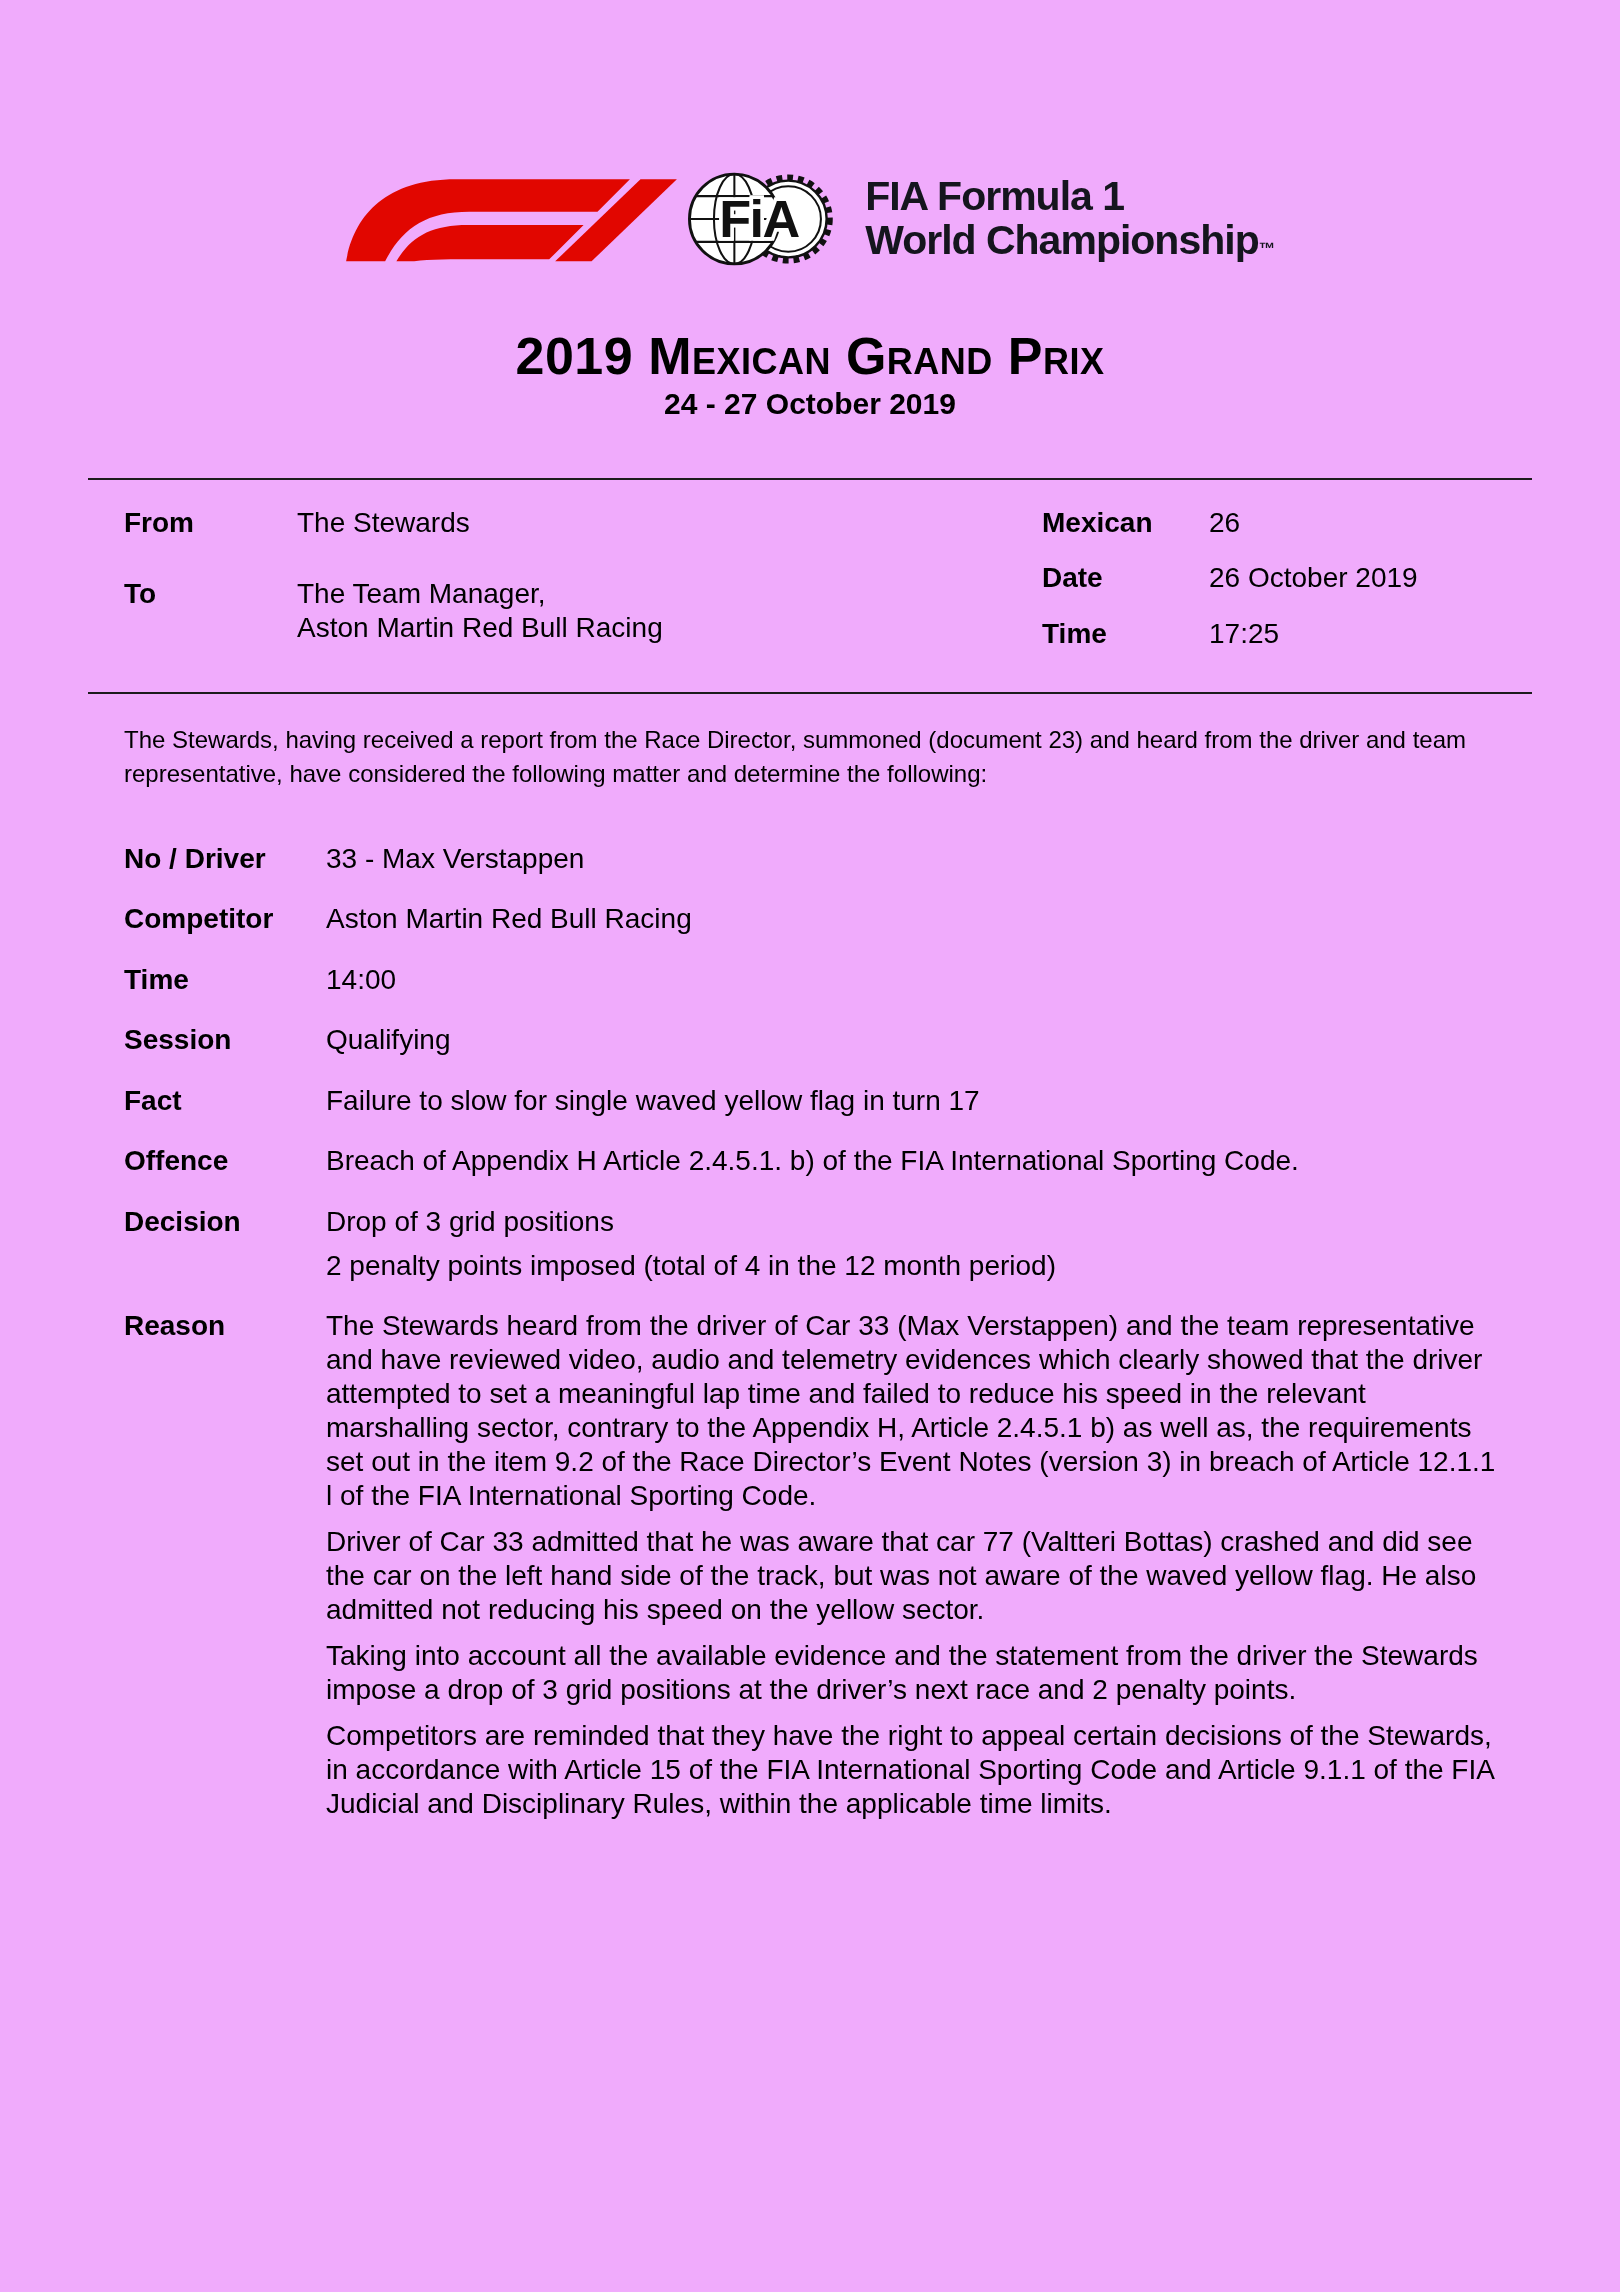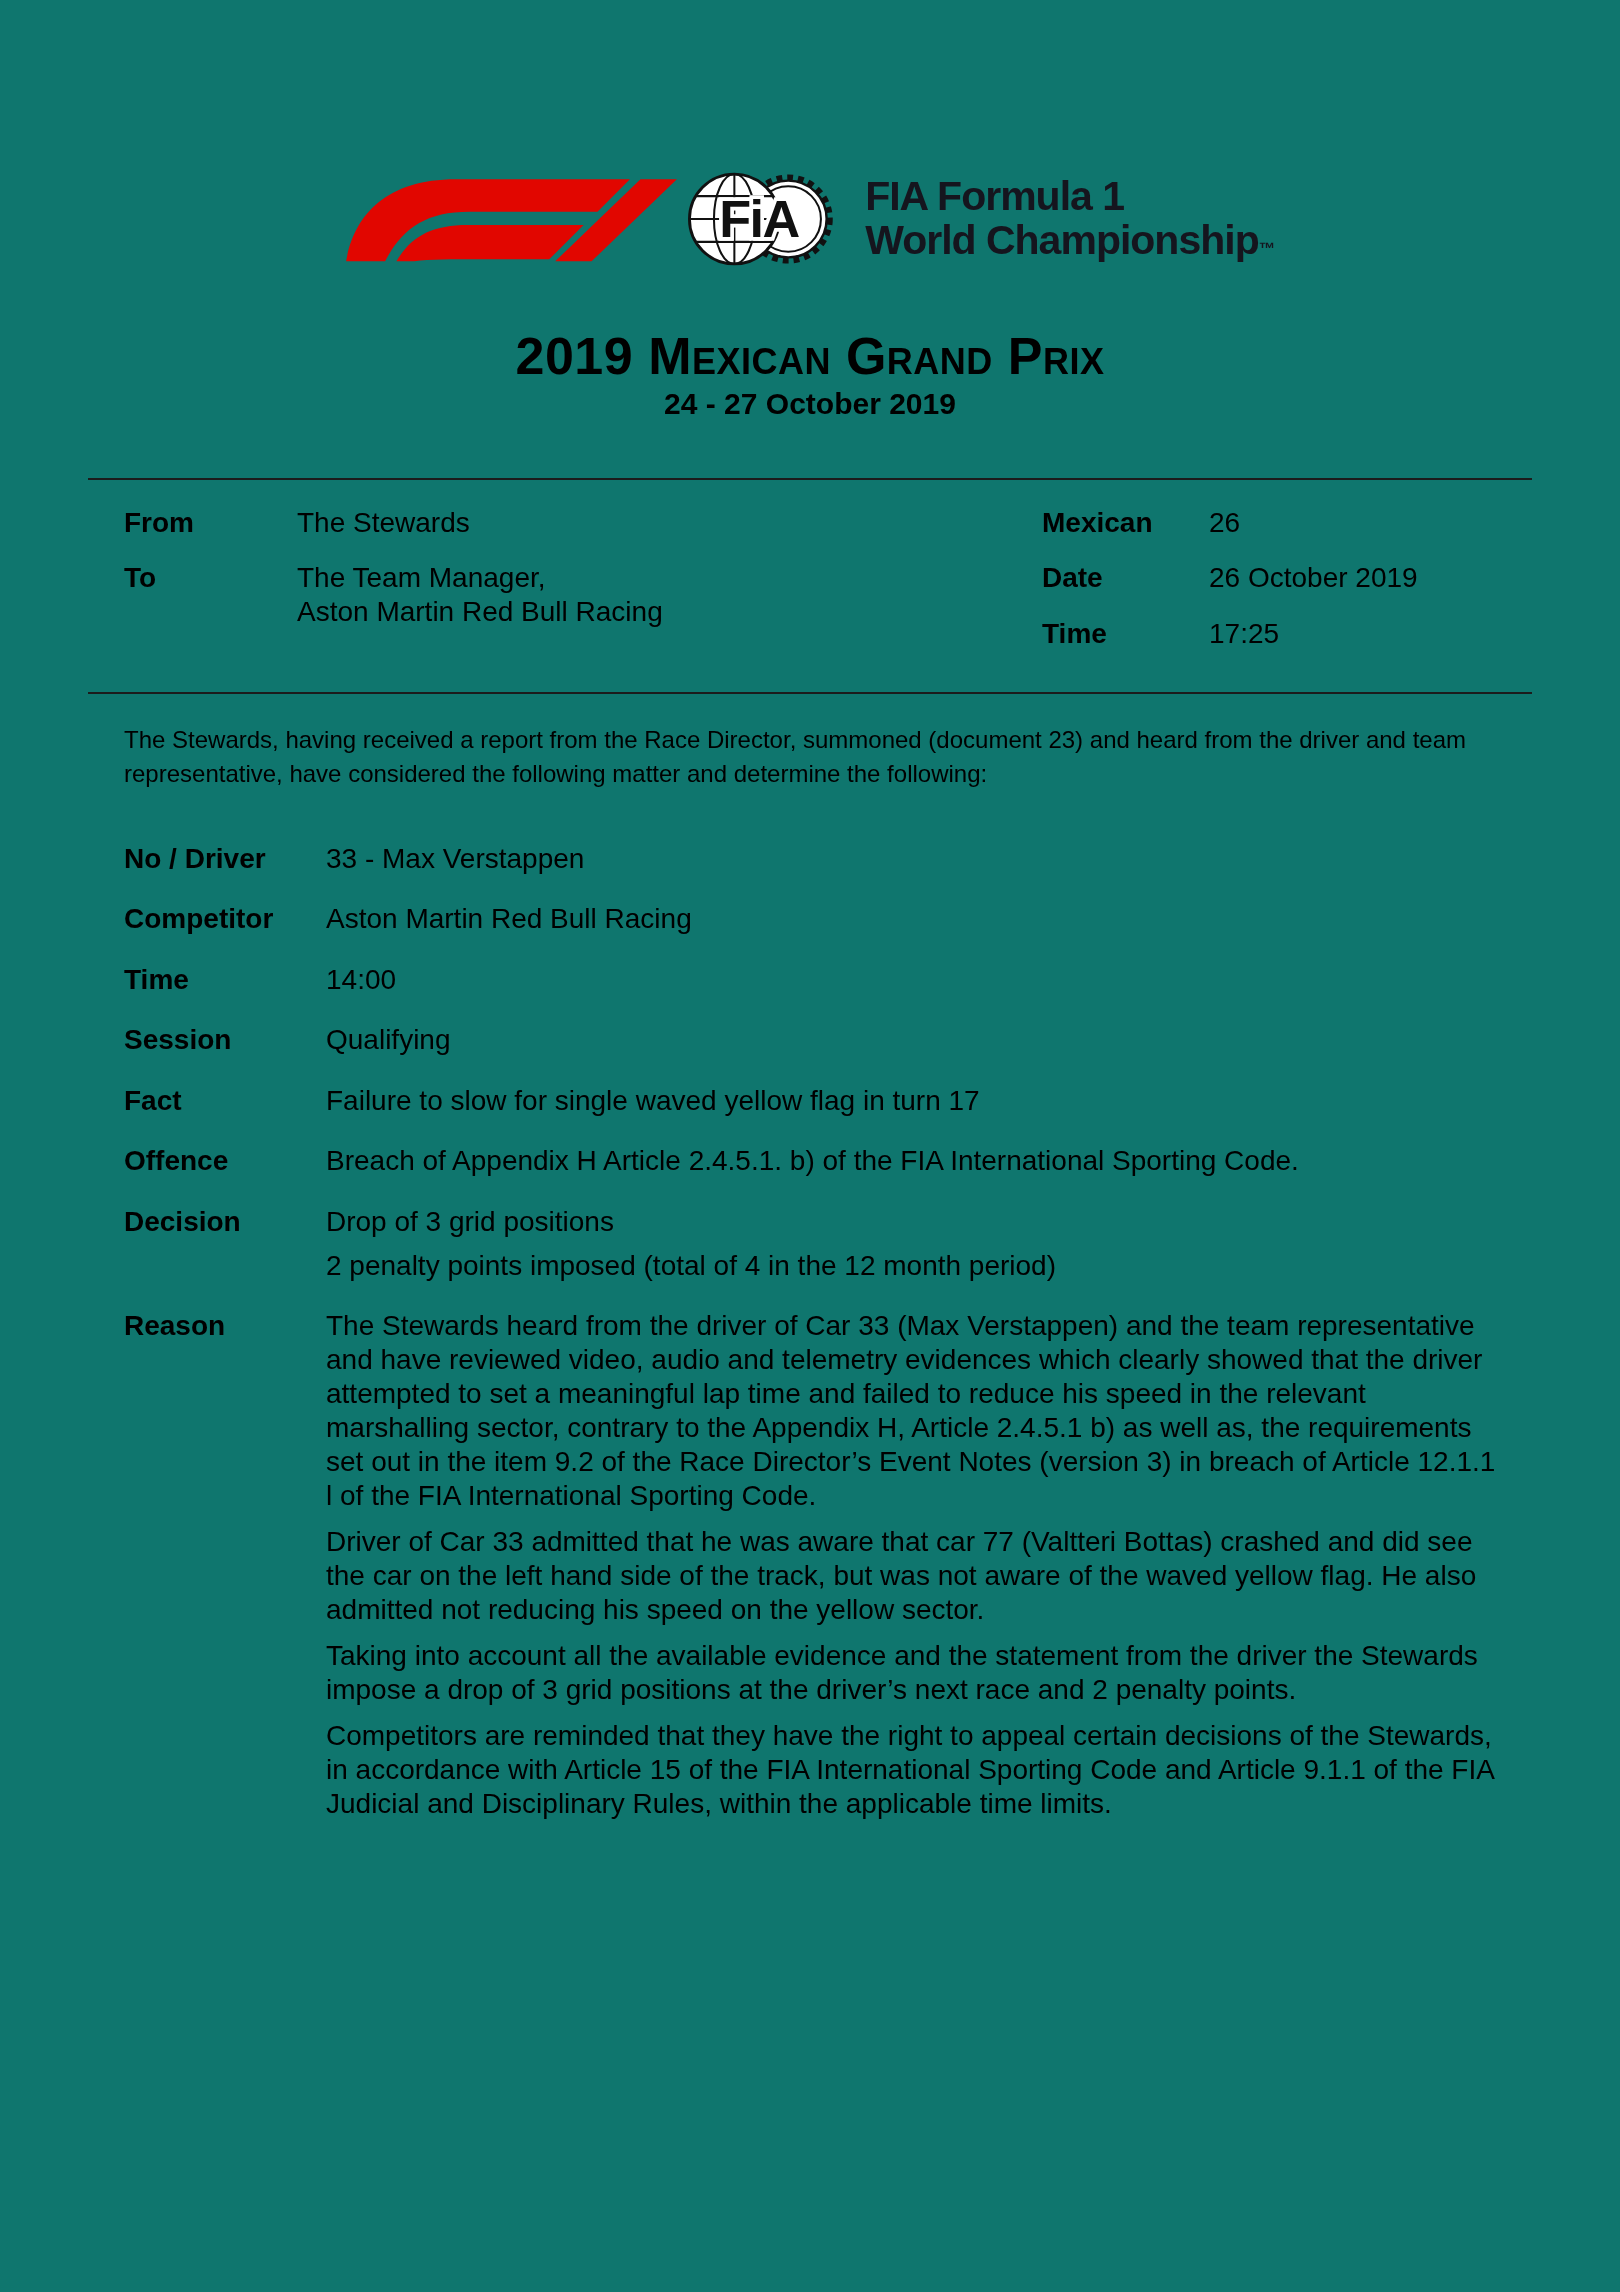--- a/index.html
+++ b/index.html
@@ -3,21 +3,21 @@
 <meta charset="utf-8">
 <title>2019 Mexican Grand Prix</title>
 <style>
   html, body { margin: 0; padding: 0; background: #ffffff; }
   body {
     width: 1620px; height: 2293px;
     font-family: "Liberation Sans", sans-serif;
     color: #000000;
     -webkit-font-smoothing: antialiased;
   }
-  .page { position: relative; width: 1620px; height: 2293px; overflow: hidden; background: #0f766e; }
+  .page { position: relative; width: 1620px; height: 2293px; overflow: hidden; background: #f0abfc; }
 
   
   .logo-row {
     padding-top: 167px;
     display: flex;
     justify-content: center;
     align-items: center;
     gap: 9.8px;
   }
   .f1-logo-svg { display: block; }
@@ -69,21 +69,21 @@
     margin: 25.5px 88px 0 124px;
     display: flex;
     justify-content: space-between;
     font-size: 28px;
     line-height: 34px;
     min-height: 139px;
   }
   .meta-grid-left {
     display: grid;
     grid-template-columns: 173px auto;
-    row-gap: 21px;
+    row-gap: 37px;
     align-content: start;
   }
   .meta-grid-right {
     display: grid;
     grid-template-columns: 167px auto;
     row-gap: 21.6px;
     align-content: start;
     width: 490px;
   }
   .meta-label { font-weight: bold; }

